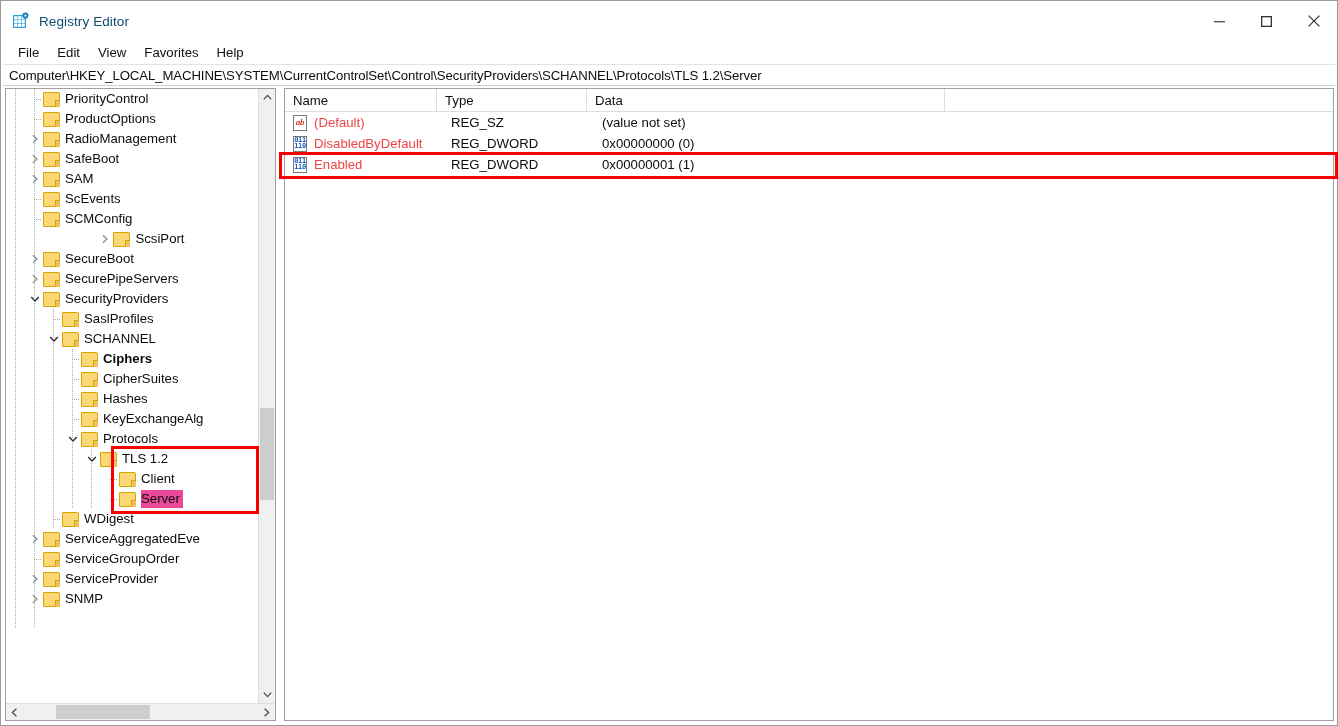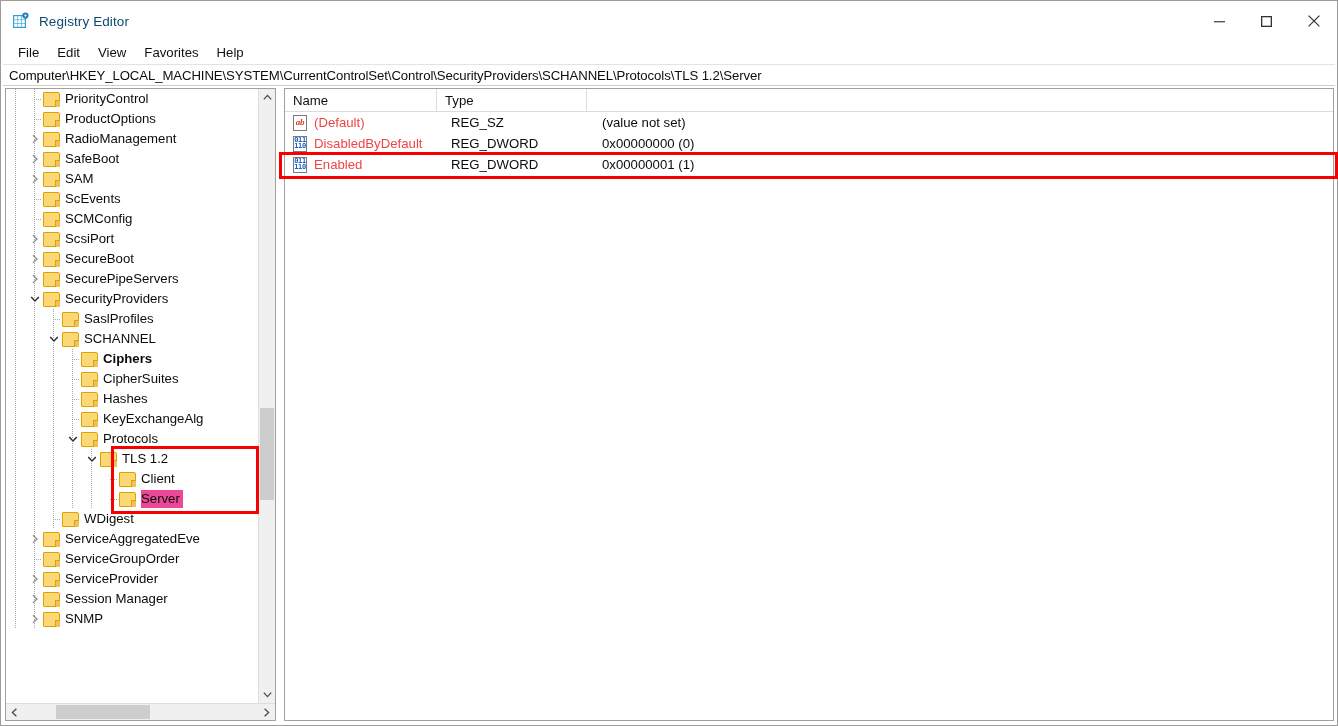--- a/index.html
+++ b/index.html
@@ -468,21 +468,21 @@
                 <span class="tree-label">ScEvents</span>
               </div>
               <div class="tree-row" style="padding-left: 21px;">
                 <span class="twisty"></span>
                 <span class="folder">
                   <span class="f-back"></span>
                   <span class="f-flap"></span>
                 </span>
                 <span class="tree-label">SCMConfig</span>
               </div>
-              <div class="tree-row" style="padding-left: 21px;">
+              <div class="tree-row" style="padding-left: 21px; justify-content: center;">
                 <span class="twisty">
                   <svg width="8" height="10" viewBox="0 0 8 10">
                     <path d="M2 1.2 L6 5 L2 8.8" stroke="#8a8a8a" stroke-width="1.25" fill="none"></path>
                   </svg>
                 </span>
                 <span class="folder">
                   <span class="f-back"></span>
                   <span class="f-flap"></span>
                 </span>
                 <span class="tree-label">ScsiPort</span>
@@ -648,32 +648,20 @@
                 <span class="twisty">
                   <svg width="8" height="10" viewBox="0 0 8 10">
                     <path d="M2 1.2 L6 5 L2 8.8" stroke="#8a8a8a" stroke-width="1.25" fill="none"></path>
                   </svg>
                 </span>
                 <span class="folder">
                   <span class="f-back"></span>
                   <span class="f-flap"></span>
                 </span>
                 <span class="tree-label">ServiceProvider</span>
-              </div>
-              <div class="tree-row" style="padding-left: 21px;">
-                <span class="twisty">
-                  <svg width="8" height="10" viewBox="0 0 8 10">
-                    <path d="M2 1.2 L6 5 L2 8.8" stroke="#8a8a8a" stroke-width="1.25" fill="none"></path>
-                  </svg>
-                </span>
-                <span class="folder">
-                  <span class="f-back"></span>
-                  <span class="f-flap"></span>
-                </span>
-                <span class="tree-label">Session Manager</span>
               </div>
               <div class="tree-row" style="padding-left: 21px;">
                 <span class="twisty">
                   <svg width="8" height="10" viewBox="0 0 8 10">
                     <path d="M2 1.2 L6 5 L2 8.8" stroke="#8a8a8a" stroke-width="1.25" fill="none"></path>
                   </svg>
                 </span>
                 <span class="folder">
                   <span class="f-back"></span>
                   <span class="f-flap"></span>
@@ -730,20 +718,21 @@
               <path d="M1.6 0.8 L5.6 4.5 L1.6 8.2" stroke="#4a4a4a" stroke-width="1.3" fill="none"></path>
             </svg>
         </div>
       </div>
     </div>
 
     <div id="valuepane">
       <div id="col-header">
         <div class="col-cell" style="width:152px;flex:0 0 152px;">Name</div>
         <div class="col-cell" style="width:150px;flex:0 0 150px;">Type</div>
+        <div class="col-cell" style="width:358px;flex:0 0 358px;">Data</div>
         <div class="col-cell" style="flex:1 1 auto;border-right:none;"></div>
       </div>
       <div id="rows">
           <div class="val-row">
             <span class="val-icon sz">
               <span class="sheet"></span>
               <span class="glyph">ab</span>
             </span>
             <span class="val-name">(Default)</span>
             <span class="val-type">REG_SZ</span>

